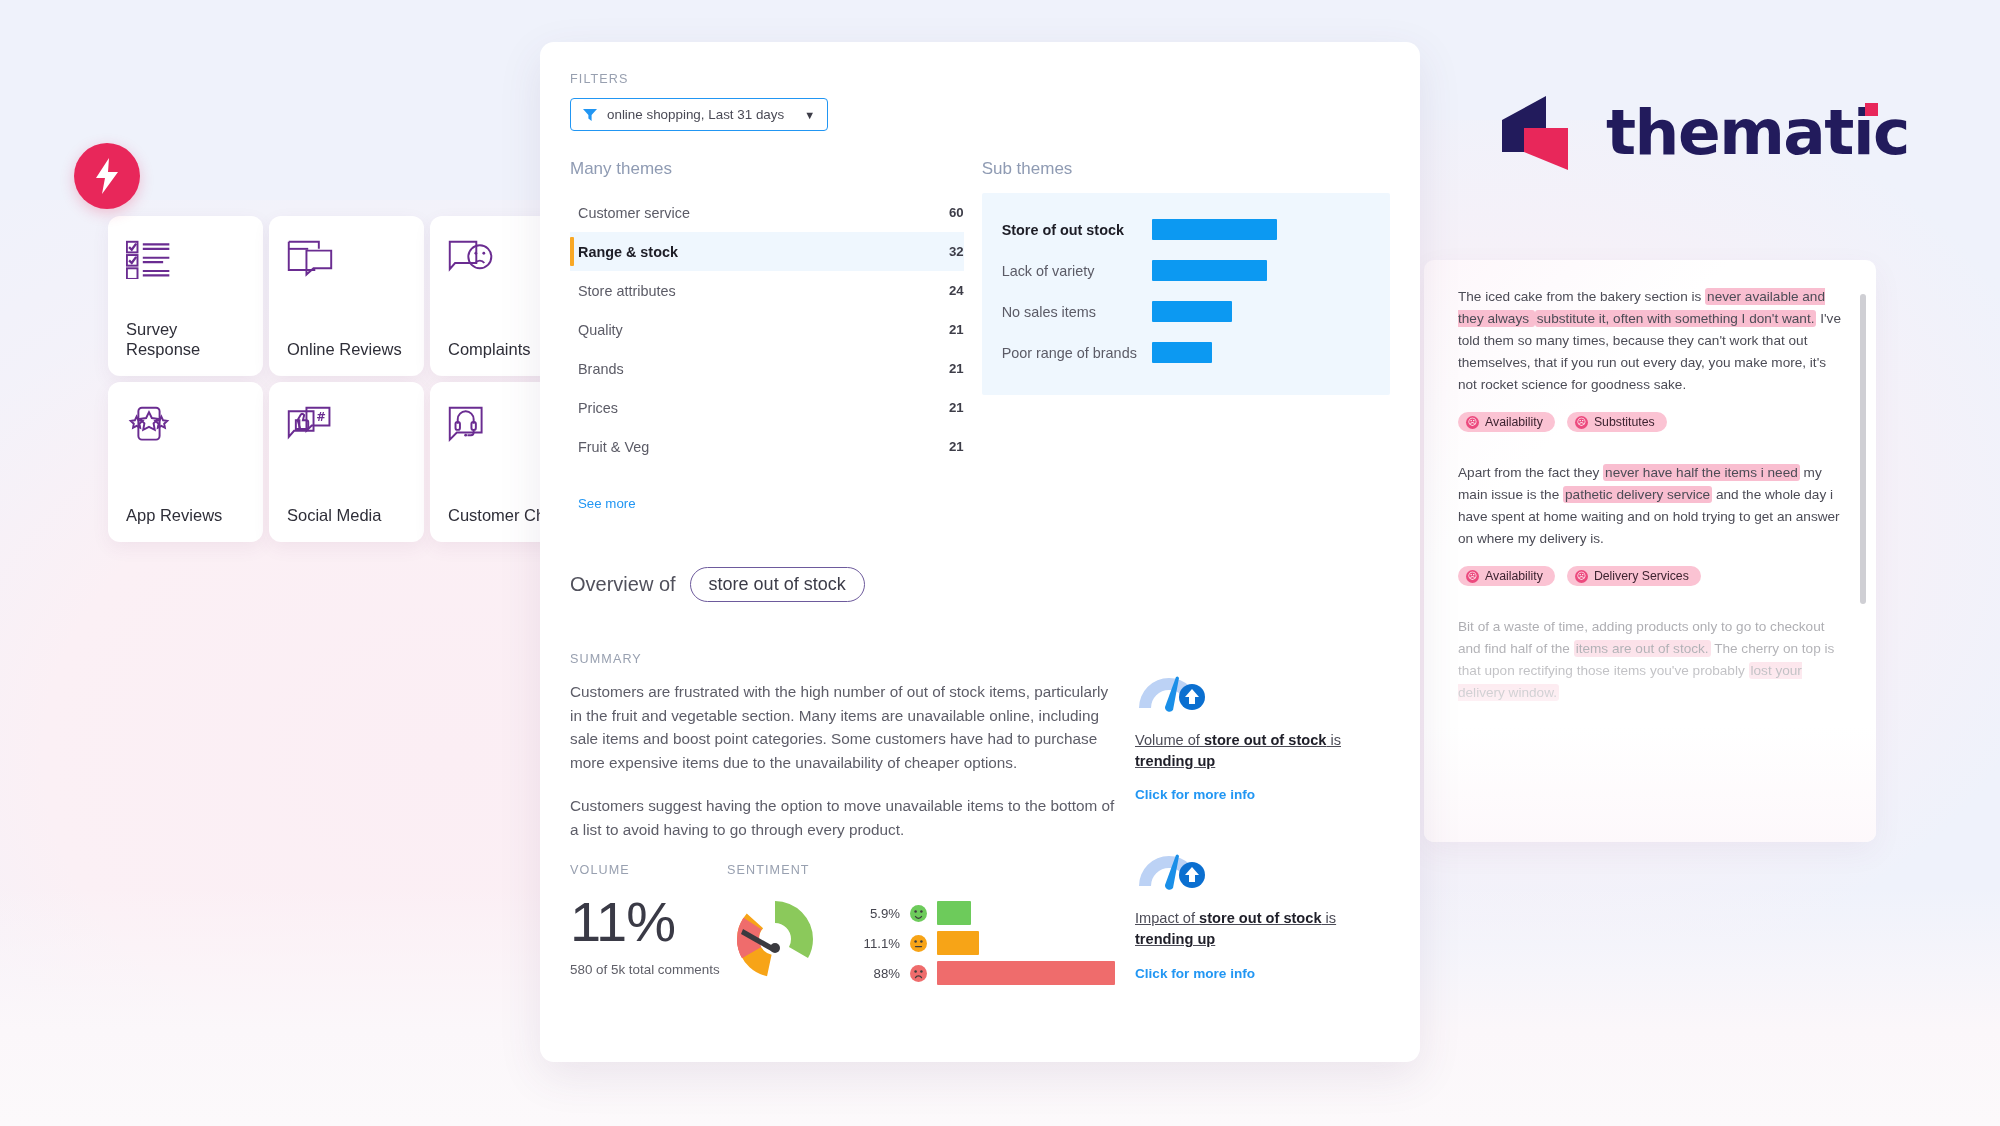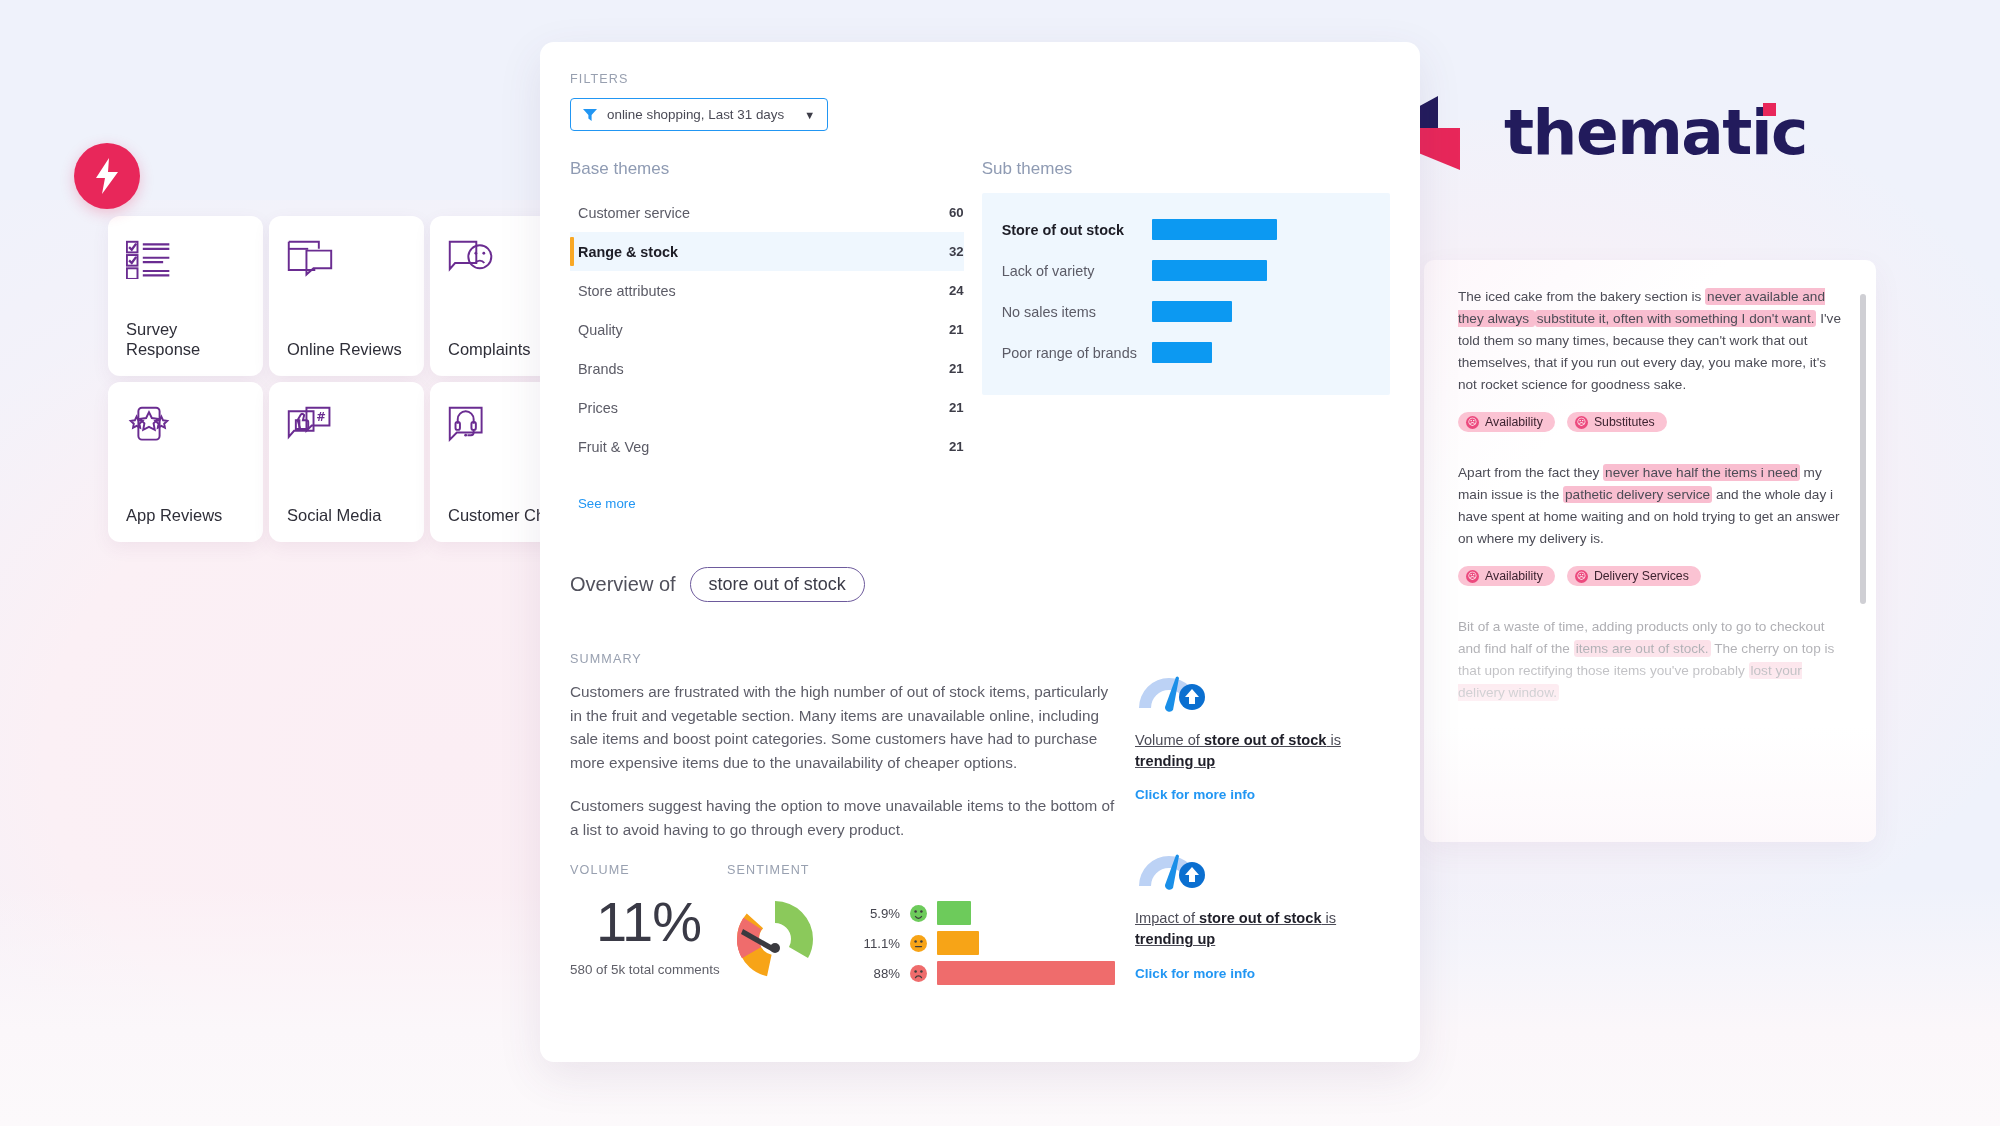--- a/index.html
+++ b/index.html
@@ -63,22 +63,22 @@
     border-radius: 50%;
     background: #e8275a;
     display: flex; align-items: center; justify-content: center;
     box-shadow: 0 4px 14px rgba(232,39,90,0.25);
     z-index: 5;
   }
 
   
   #thematic-logo {
     position: absolute;
-    left: 1392px; top: 94px;
-    display: flex; align-items: center; gap: 12px;
+    left: 1500px; top: 94px;
+    display: flex; align-items: center; gap: 6px;
   }
   #thematic-logo .wordmark {
     font-family: "DejaVu Sans", sans-serif;
     font-size: 63px;
     font-weight: bold;
     color: #221B5C;
     letter-spacing: -1.5px;
     line-height: 1;
     position: relative;
   }
@@ -253,21 +253,21 @@
     font-size: 14.6px; color: #4c4c57; line-height: 1.42; margin-bottom: 16px; text-decoration: underline;
   }
   .trend-block .cap b { color: #1f1f29; }
   .trend-block .link { color: #2196f3; font-size: 13.6px; font-weight: bold; }
 
   #metrics { display: flex; margin-top: 22px; }
   #volume-col { width: 175px; }
   #sentiment-col { flex: 1; }
   #big-pct {
     font-size: 56px; color: #3a3a46; line-height: 1.05;
-    margin-top: 16px; letter-spacing: -1px; font-weight: normal; text-align: center;
+    margin-top: 16px; letter-spacing: -1px; font-weight: normal;
   }
   #volume-sub { font-size: 13.4px; color: #606069; margin-top: 10px; }
 
   #sentiment-body { display: flex; align-items: flex-start; margin-top: 14px; gap: 25px; }
   #sent-rows { margin-top: 10px; }
   .sent-row { display: flex; align-items: center; height: 24px; margin-bottom: 6px; }
   .sent-row .pc { width: 52px; text-align: right; font-size: 13.2px; color: #45454f; }
   .sent-row .face {
     width: 17px; height: 17px; border-radius: 50%;
     margin: 0 10px; display: inline-block;
@@ -404,21 +404,21 @@
   <div id="filter-chip">
     <svg width="14" height="12" viewBox="0 0 14 12">
       <polygon points="0,0 14,0 8.6,6 8.6,12 5.4,9.6 5.4,6" fill="#2196f3"></polygon>
     </svg>
     <span>online shopping, Last 31 days</span>
     <span class="caret">▼</span>
   </div>
 
   <div id="themes-wrap">
     <div id="base-col">
-      <div class="col-title">Base themes</div>
+      <div class="col-title">Many themes</div>
       <div id="base-rows">
           <div class="theme-row">
             <span class="nm">Customer service</span>
      <span class="track">
        <span class="bar" style="width:150px"></span>
      </span>
      <span class="val">60</span>
           </div>
           <div class="theme-row active">
             <span class="marker"></span>

